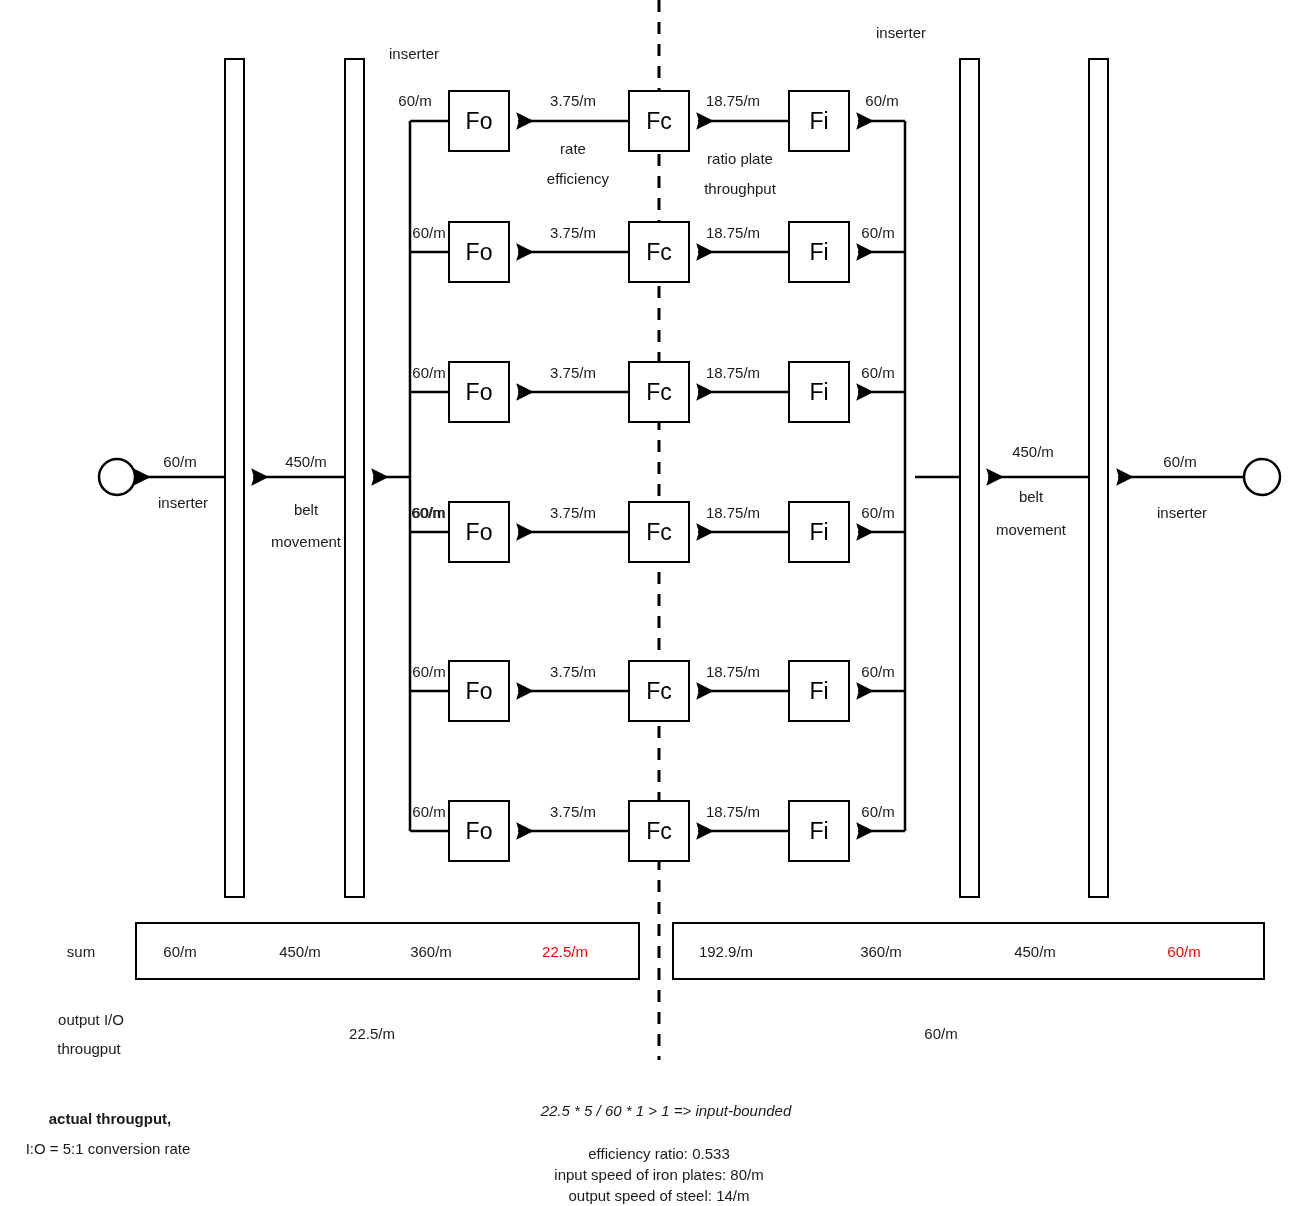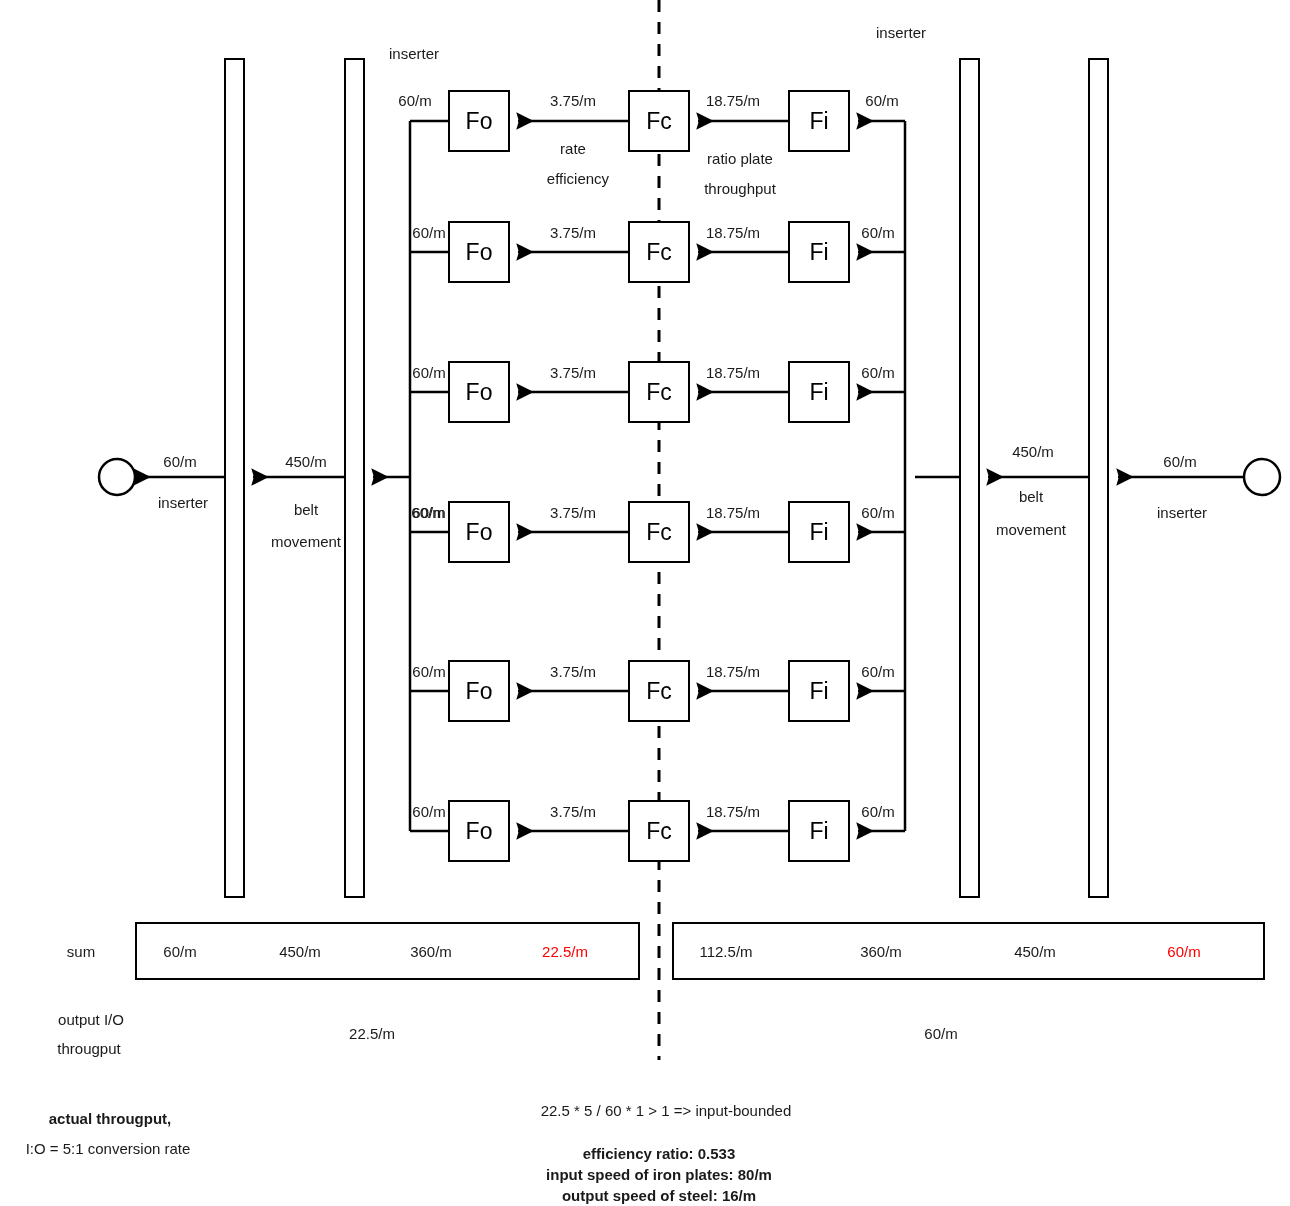--- a/index.html
+++ b/index.html
@@ -56,21 +56,21 @@
     box-sizing: border-box;
   }
   .sumbox {
     position: absolute;
     border: 2px solid #000000;
     background: #ffffff;
     box-sizing: border-box;
     height: 58px;
   }
   .bold {
-    font-weight: bold;
+    font-weight: normal;
   }
 </style>
 </head>
 <body>
 
 <div id="stage">
 
   <svg id="svg-layer" viewBox="0 0 1290 1206">
     <defs>
       <marker id="arrowL" viewBox="0 0 10 10" refX="9" refY="5" markerWidth="7" markerHeight="7" orient="auto-start-reverse">
@@ -196,31 +196,31 @@
 
   <div class="lbl c" style="left:81px; top:952px;">sum</div>
 
   <div class="sumbox" style="left:135px; top:922px; width:505px;"></div>
   <div class="lbl c" style="left:180px; top:952px;">60/m</div>
   <div class="lbl c" style="left:300px; top:952px;">450/m</div>
   <div class="lbl c" style="left:431px; top:952px;">360/m</div>
   <div class="lbl c red" style="left:565px; top:952px;">22.5/m</div>
 
   <div class="sumbox" style="left:672px; top:922px; width:593px;"></div>
-  <div class="lbl c" style="left:726px; top:952px;">112.5/m</div>
+  <div class="lbl c" style="left:726px; top:952px;">192.9/m</div>
   <div class="lbl c" style="left:881px; top:952px;">360/m</div>
   <div class="lbl c" style="left:1035px; top:952px;">450/m</div>
   <div class="lbl c red" style="left:1184px; top:952px;">60/m</div>
 
   <div class="lbl c" style="left:91px; top:1020px;">output I/O</div>
   <div class="lbl c" style="left:89px; top:1049px;">througput</div>
   <div class="lbl c" style="left:372px; top:1034px;">22.5/m</div>
   <div class="lbl c" style="left:941px; top:1034px;">60/m</div>
 
   <div class="lbl c" style="left:110px; top:1119px;font-weight:bold;">actual througput,</div>
   <div class="lbl c" style="left:108px; top:1149px;">I:O = 5:1 conversion rate</div>
 
-  <div class="lbl c" style="left:666px; top:1111px;">22.5 * 5 / 60 * 1 &gt; 1   =&gt; input-bounded</div>
+  <div class="lbl c" style="left:666px; top:1111px;font-style:italic;">22.5 * 5 / 60 * 1 &gt; 1   =&gt; input-bounded</div>
   <div class="lbl c bold" style="left:659px; top:1154px;">efficiency ratio: 0.533</div>
   <div class="lbl c bold" style="left:659px; top:1175px;">input speed of iron plates: 80/m</div>
-  <div class="lbl c bold" style="left:659px; top:1196px;">output speed of steel: 16/m</div>
+  <div class="lbl c bold" style="left:659px; top:1196px;">output speed of steel: 14/m</div>
 
 </div>
 
 </body></html>

